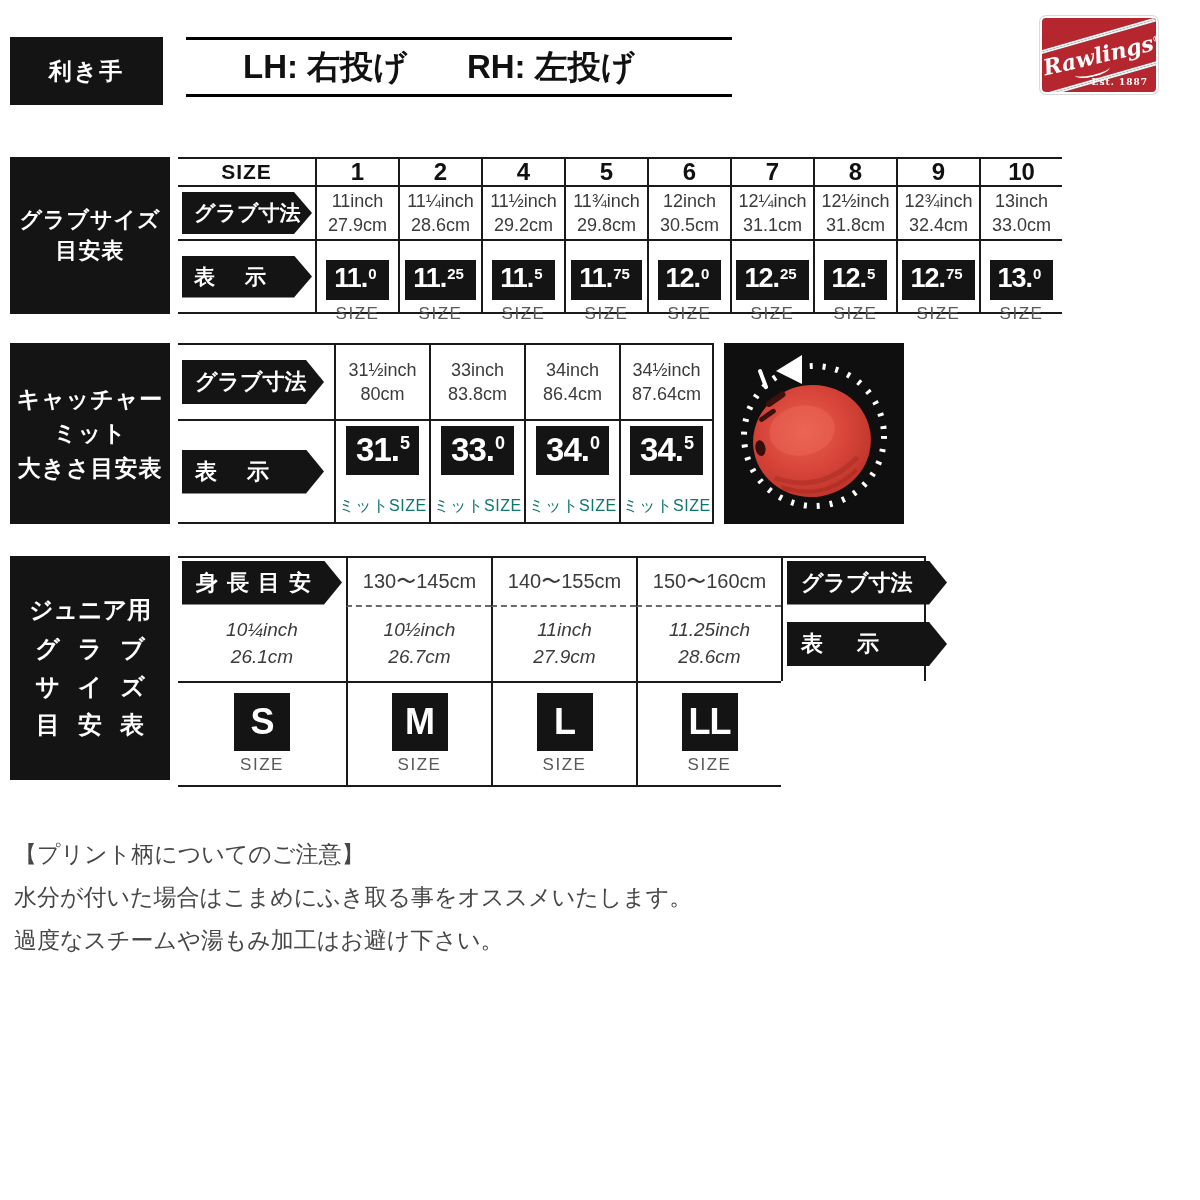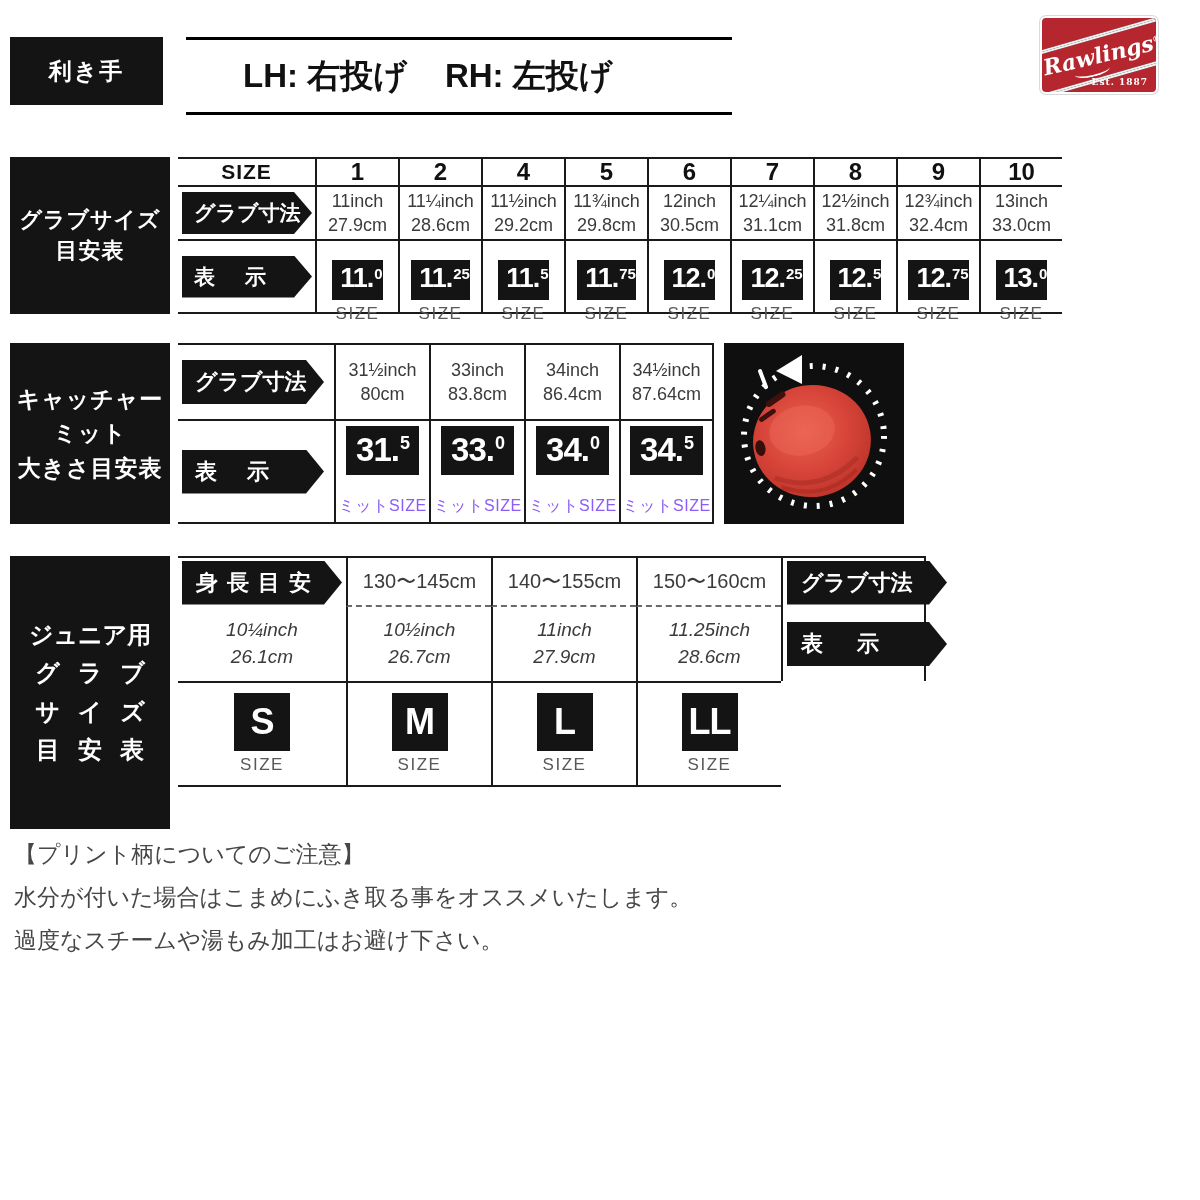--- a/index.html
+++ b/index.html
@@ -9,23 +9,23 @@
          font-family:"Liberation Sans","DejaVu Sans",sans-serif; }
   .abs { position:absolute; }
 
   
   .blackbox { background:#141414; color:#fff; font-weight:700;
               display:flex; flex-direction:column; align-items:center; justify-content:center;
               text-align:center; }
 
   
   #hand-box { left:10px; top:37px; width:153px; height:68px; font-size:23px; letter-spacing:2px; }
-  #hand-values { left:186px; top:37px; width:546px; height:78px;
+  #hand-values { left:186px; top:37px; width:546px; height:60px;
                  border-top:3px solid #000; border-bottom:3px solid #000;
-                 display:flex; align-items:center; padding-left:57px; gap:38px;
+                 display:flex; align-items:center; padding-left:57px; gap:60px;
                  font-size:33px; font-weight:700; color:#111; }
 
   
   #logo { left:1040px; top:16px; width:118px; height:78px; background:#b5262e;
           border:2px solid #fff; box-shadow:0 0 0 1px #d9d9d9; border-radius:6px; overflow:hidden; }
   .logo-stripe { position:absolute; left:-15%; width:140%; height:3px; background:#101010;
                  border-top:2px solid #f2f2f2; border-bottom:2px solid #f2f2f2;
                  transform:rotate(-16deg); }
   .s-top { top:14px; } .s-bot { top:58px; }
   #logo-script { position:absolute; left:0; right:0; top:24px; text-align:center;
@@ -54,21 +54,21 @@
   
   #t2-box { left:10px; top:343px; width:160px; height:181px; font-size:23px; line-height:1.5; letter-spacing:1px; }
   #t2 { left:178px; top:343px; grid-template-columns:156px repeat(4,95px); grid-template-rows:76px 105px; }
   #t2 > .cell { border-top:2px solid var(--line); border-left:2px solid var(--line); }
   #t2 > .cell:nth-child(5n+1) { border-left:none; }
   #t2 > .cell:nth-child(5n) { border-right:2px solid var(--line); }
   #t2 > .cell:nth-child(n+6) { border-bottom:2px solid var(--line); }
   #mitt { left:724px; top:343px; width:180px; height:181px; }
 
   
-  #t3-box { left:10px; top:556px; width:160px; height:273px; font-size:24px; line-height:1.6; }
+  #t3-box { left:10px; top:556px; width:160px; height:224px; font-size:24px; line-height:1.6; }
   .jsp { letter-spacing:18px; text-indent:18px; }
   #t3 { left:178px; top:556px; grid-template-columns:168px repeat(4,145px); grid-template-rows:51px 74px 106px; }
   #t3 > .cell { border-left:2px solid var(--line); }
   #t3 > .cell:nth-child(5n+1) { border-left:none; }
   #t3 > .cell:nth-child(5n) { border-right:2px solid var(--line); }
   #t3 > .cell:nth-child(-n+5) { border-top:2px solid var(--line); }
   #t3 > .cell.dash { border-bottom:2px dashed #6a6a6a; }
   #t3 > .cell:nth-child(n+11) { border-top:2px solid var(--line); border-bottom:2px solid var(--line); }
 
   
@@ -85,29 +85,29 @@
   
   .hsize { font-weight:700; font-size:21px; color:#111; letter-spacing:1px; }
   .hnum  { font-weight:700; font-size:24px; color:#111; }
   .dim   { font-size:18px; line-height:1.35; }
   .dim2  { font-size:19px; line-height:1.4;font-style:italic; }
   .hrng  { font-size:20px; }
 
   
   .badge { background:#141414; color:#fff; font-weight:700; display:inline-flex;
            align-items:flex-start; line-height:1; }
-  .b1 { padding:6px 0 8px 8px;margin-top:31px; }
+  .b1 { padding:6px 12px 8px 8px;margin-top:31px; }
   .b1 .mn { font-size:27px; line-height:.95; letter-spacing:-1px; }
   .b1 .sp { font-size:15px; margin-left:1px; }
   .b2 { padding:8px 9px 10px 10px; }
   .b2 .mn { font-size:33px; line-height:.95; letter-spacing:-1px; }
   .b2 .sp { font-size:18px; margin-left:1px; }
   .b3 { width:56px; height:58px; align-items:center; justify-content:center; font-size:36px; letter-spacing:-1px; }
   .cap  { color:#595959; font-size:17px; letter-spacing:1.5px; margin-top:4px; }
-  .capm { color:#8b5cf6; font-size:16px; letter-spacing:.5px; margin-top:21px;text-align:right; }
+  .capm { color:#0f766e; font-size:16px; letter-spacing:.5px; margin-top:21px;text-align:right; }
 
   
   #notes { left:14px; top:833px; font-size:23px; color:#474747; line-height:43px; }
 </style>
 </head>
 <body>
 
 <div class="abs blackbox" id="hand-box">
     <span>利き手</span>
   </div>

